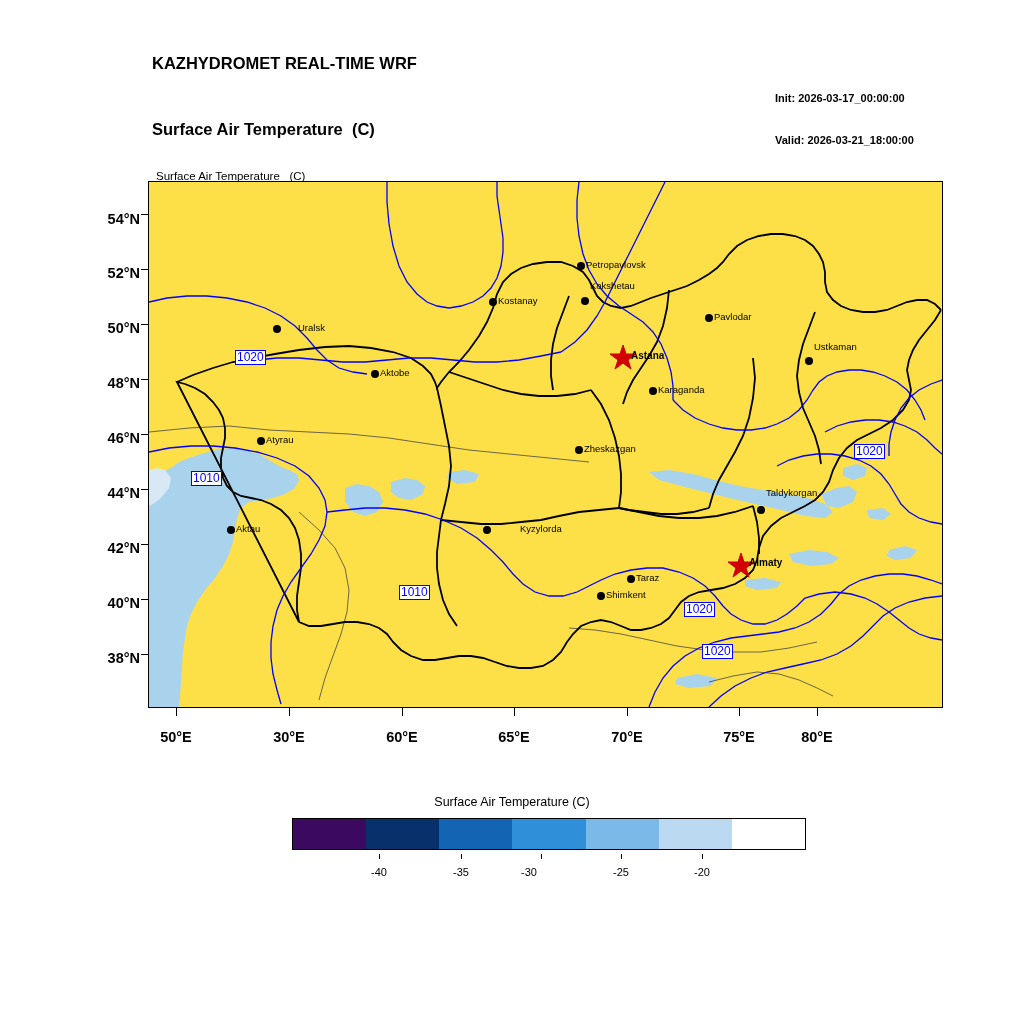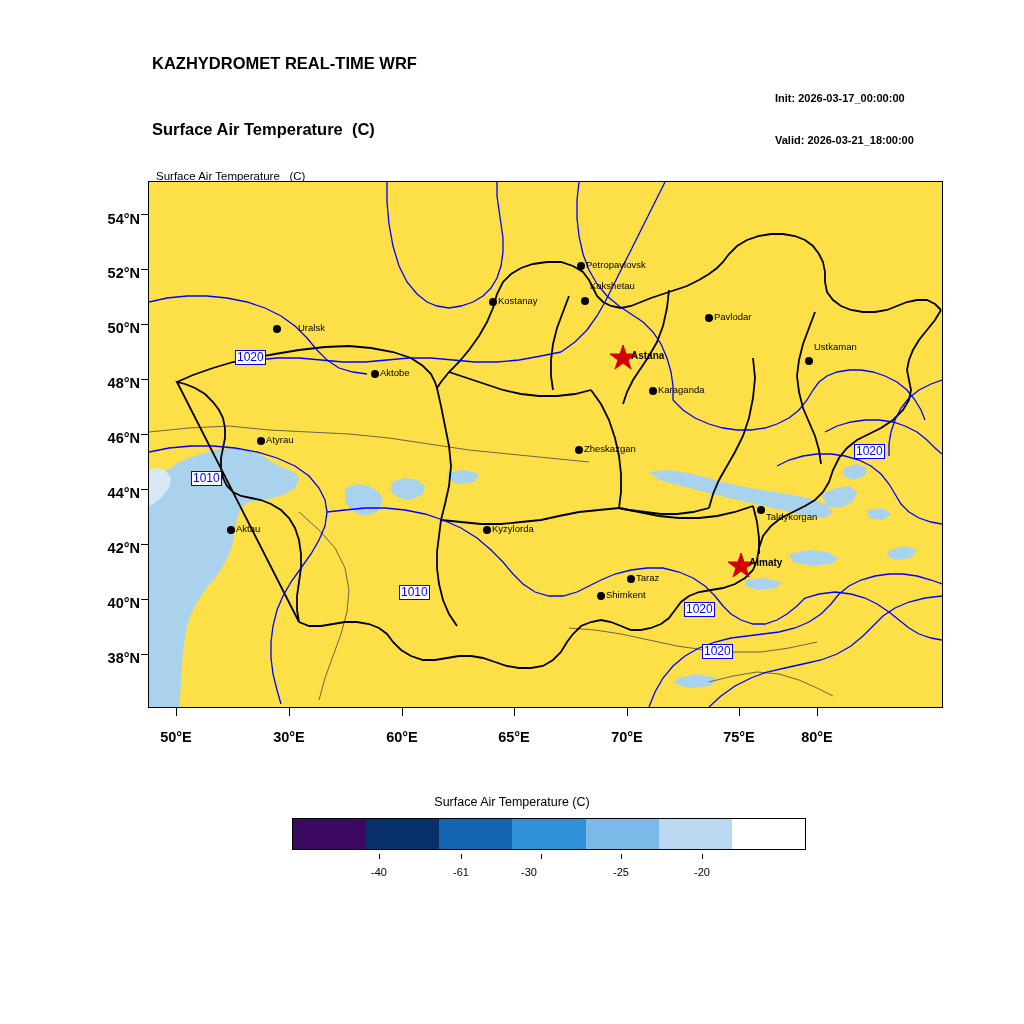--- a/index.html
+++ b/index.html
@@ -301,23 +301,23 @@
   <div class="abs city-label" style="left:349px; top:114px;">Kostanay</div>
   <div class="abs city-label" style="left:441px; top:99px;">Kokshetau</div>
   <div class="abs city-label" style="left:565px; top:130px;">Pavlodar</div>
   <div class="abs city-label" style="left:133px; top:141px;margin-left:16px;">Uralsk</div>
   <div class="abs capital-label" style="left:482px; top:168px;">Astana</div>
   <div class="abs city-label" style="left:665px; top:160px;">Ustkaman</div>
   <div class="abs city-label" style="left:231px; top:186px;">Aktobe</div>
   <div class="abs city-label" style="left:509px; top:203px;">Karaganda</div>
   <div class="abs city-label" style="left:117px; top:253px;">Atyrau</div>
   <div class="abs city-label" style="left:435px; top:262px;">Zheskazgan</div>
-  <div class="abs city-label" style="left:617px; top:330px;">Taldykorgan</div>
+  <div class="abs city-label" style="left:617px; top:306px;">Taldykorgan</div>
   <div class="abs city-label" style="left:87px; top:342px;">Aktau</div>
-  <div class="abs city-label" style="left:343px; top:342px;">Kyzylorda</div>
+  <div class="abs city-label" style="left:343px; top:342px;padding-left:28px;">Kyzylorda</div>
   <div class="abs capital-label" style="left:600px; top:375px;">Almaty</div>
   <div class="abs city-label" style="left:487px; top:391px;">Taraz</div>
   <div class="abs city-label" style="left:457px; top:408px;">Shimkent</div>
 
   <div class="abs ctr-label" style="left:86px; top:168px;">1020</div>
   <div class="abs ctr-label" style="left:42px; top:289px;">1010</div>
   <div class="abs ctr-label" style="left:250px; top:403px;">1010</div>
   <div class="abs ctr-label" style="left:705px; top:262px;">1020</div>
   <div class="abs ctr-label" style="left:535px; top:420px;">1020</div>
   <div class="abs ctr-label" style="left:553px; top:462px;">1020</div>
@@ -368,20 +368,20 @@
   <div style="flex:1; background:#2f8fd8;"></div>
   <div style="flex:1; background:#7bb9e8;"></div>
   <div style="flex:1; background:#bcd9f2;"></div>
   <div style="flex:1; background:#ffffff;"></div>
 </div>
 
 <div class="abs" id="cbar-ticks">
   <div class="cbar-tickmark" style="left:87px;"></div>
   <div class="cbar-tick" style="left:87px;">-40</div>
   <div class="cbar-tickmark" style="left:169px;"></div>
-  <div class="cbar-tick" style="left:169px;">-61</div>
+  <div class="cbar-tick" style="left:169px;">-35</div>
   <div class="cbar-tickmark" style="left:249px;"></div>
   <div class="cbar-tick" style="left:237px;">-30</div>
   <div class="cbar-tickmark" style="left:329px;"></div>
   <div class="cbar-tick" style="left:329px;">-25</div>
   <div class="cbar-tickmark" style="left:410px;"></div>
   <div class="cbar-tick" style="left:410px;">-20</div>
 </div>
 
 </body></html>

